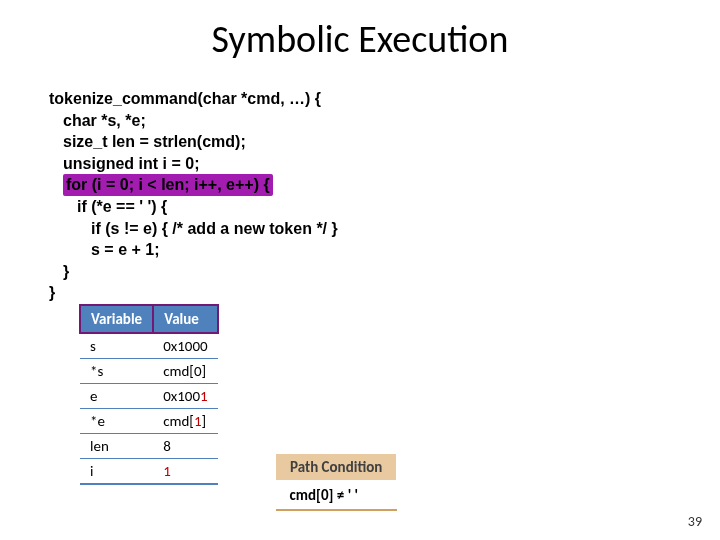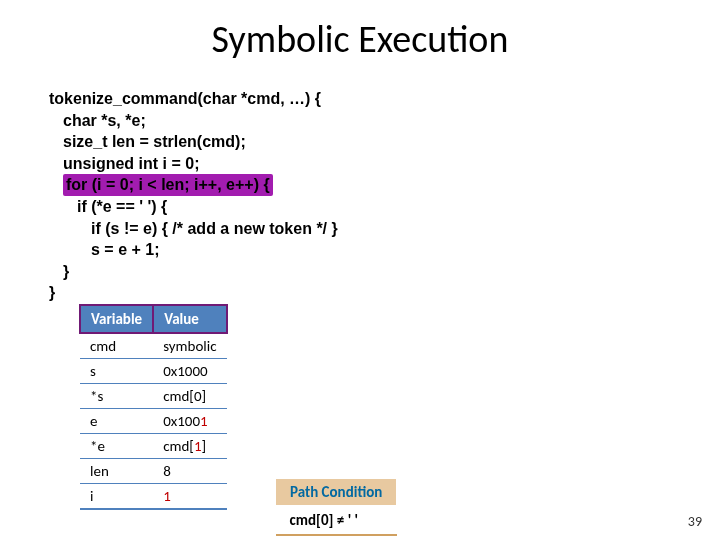--- a/index.html
+++ b/index.html
@@ -67,21 +67,21 @@
   }
   .red { color: #c00000; }
   table.path {
     margin-left: 275px;
     margin-top: -32px;
     border-collapse: collapse;
     font-size: 15px;
   }
   table.path th {
     background: #e8c9a0;
-    color: #0369a1;
+    color: #404040;
     text-align: left;
     padding: 4px 14px;
     font-weight: bold;
     border: 1px solid #fff;
   }
   table.path td {
     padding: 5px 14px;
     border-top: 1px solid #d0a060;
     border-bottom: 2px solid #d0a060;
     font-weight: bold;
@@ -115,24 +115,20 @@
   </div>
 
   <div class="right-col">
     <table class="vars">
       <tbody>
           <tr>
         <th>Variable</th>
         <th>Value</th>
       </tr>
       <tr>
-        <td>cmd</td>
-        <td>symbolic</td>
-      </tr>
-      <tr>
         <td>s</td>
         <td>0x1000</td>
       </tr>
       <tr>
         <td>*s</td>
         <td>cmd[0]</td>
       </tr>
       <tr>
         <td>e</td>
         <td><span>0x100</span><span class="red">1</span></td>

